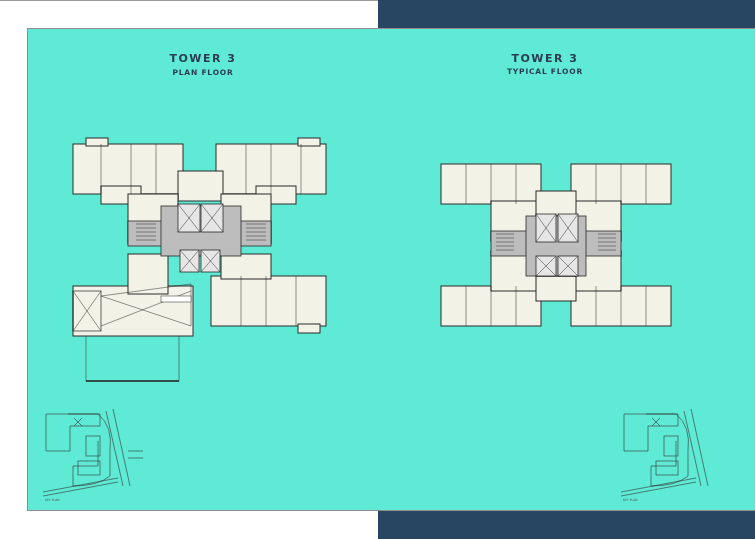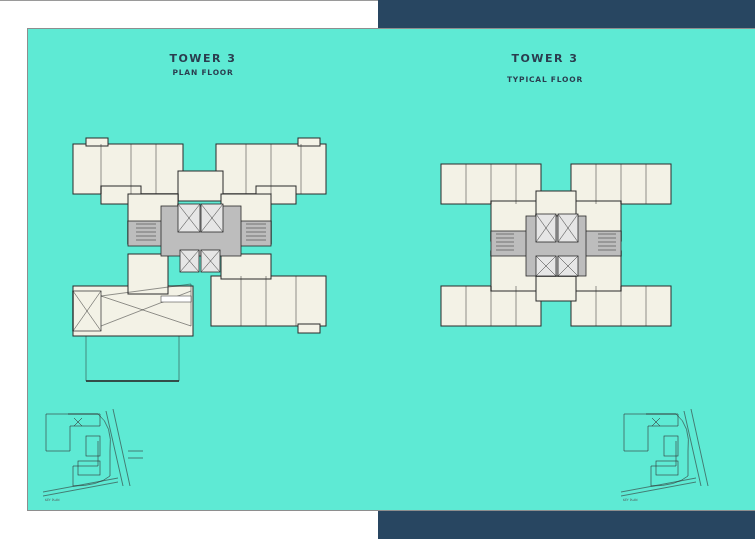--- a/index.html
+++ b/index.html
@@ -88,21 +88,21 @@
       <path d="M5 86 L80 72 M5 90 L80 76"></path>
       <rect x="40" y="55" width="22" height="14"></rect>
       <rect x="48" y="30" width="14" height="20"></rect>
       <path d="M36 12 l8 8 M44 12 l-8 8"></path>
       <path d="M90 45 H105 M90 52 H105"></path>
     </g>
   </svg>
   <div class="keyplan-label" style="left:17px;top:469px;">KEY PLAN</div>
 
   <div class="title t1" style="left:462px;top:23px;width:110px;color:#2b3d4f;">TOWER 3</div>
-  <div class="title t2" style="left:462px;top:46px;width:110px;color:#2b3d4f;">TYPICAL FLOOR</div>
+  <div class="title t2" style="left:462px;top:38px;width:110px;color:#2b3d4f;">TYPICAL FLOOR</div>
 
   <svg width="250" height="200" viewBox="0 0 250 200" style="left:403px;top:117px;">
     <g fill="#f3f2e6" stroke="#2a2a2a" stroke-width="1">
       <rect x="10" y="18" width="100" height="40"></rect>
       <rect x="140" y="18" width="100" height="40"></rect>
       <rect x="10" y="140" width="100" height="40"></rect>
       <rect x="140" y="140" width="100" height="40"></rect>
       <rect x="60" y="55" width="50" height="40"></rect>
       <rect x="140" y="55" width="50" height="40"></rect>
       <rect x="60" y="105" width="50" height="40"></rect>

